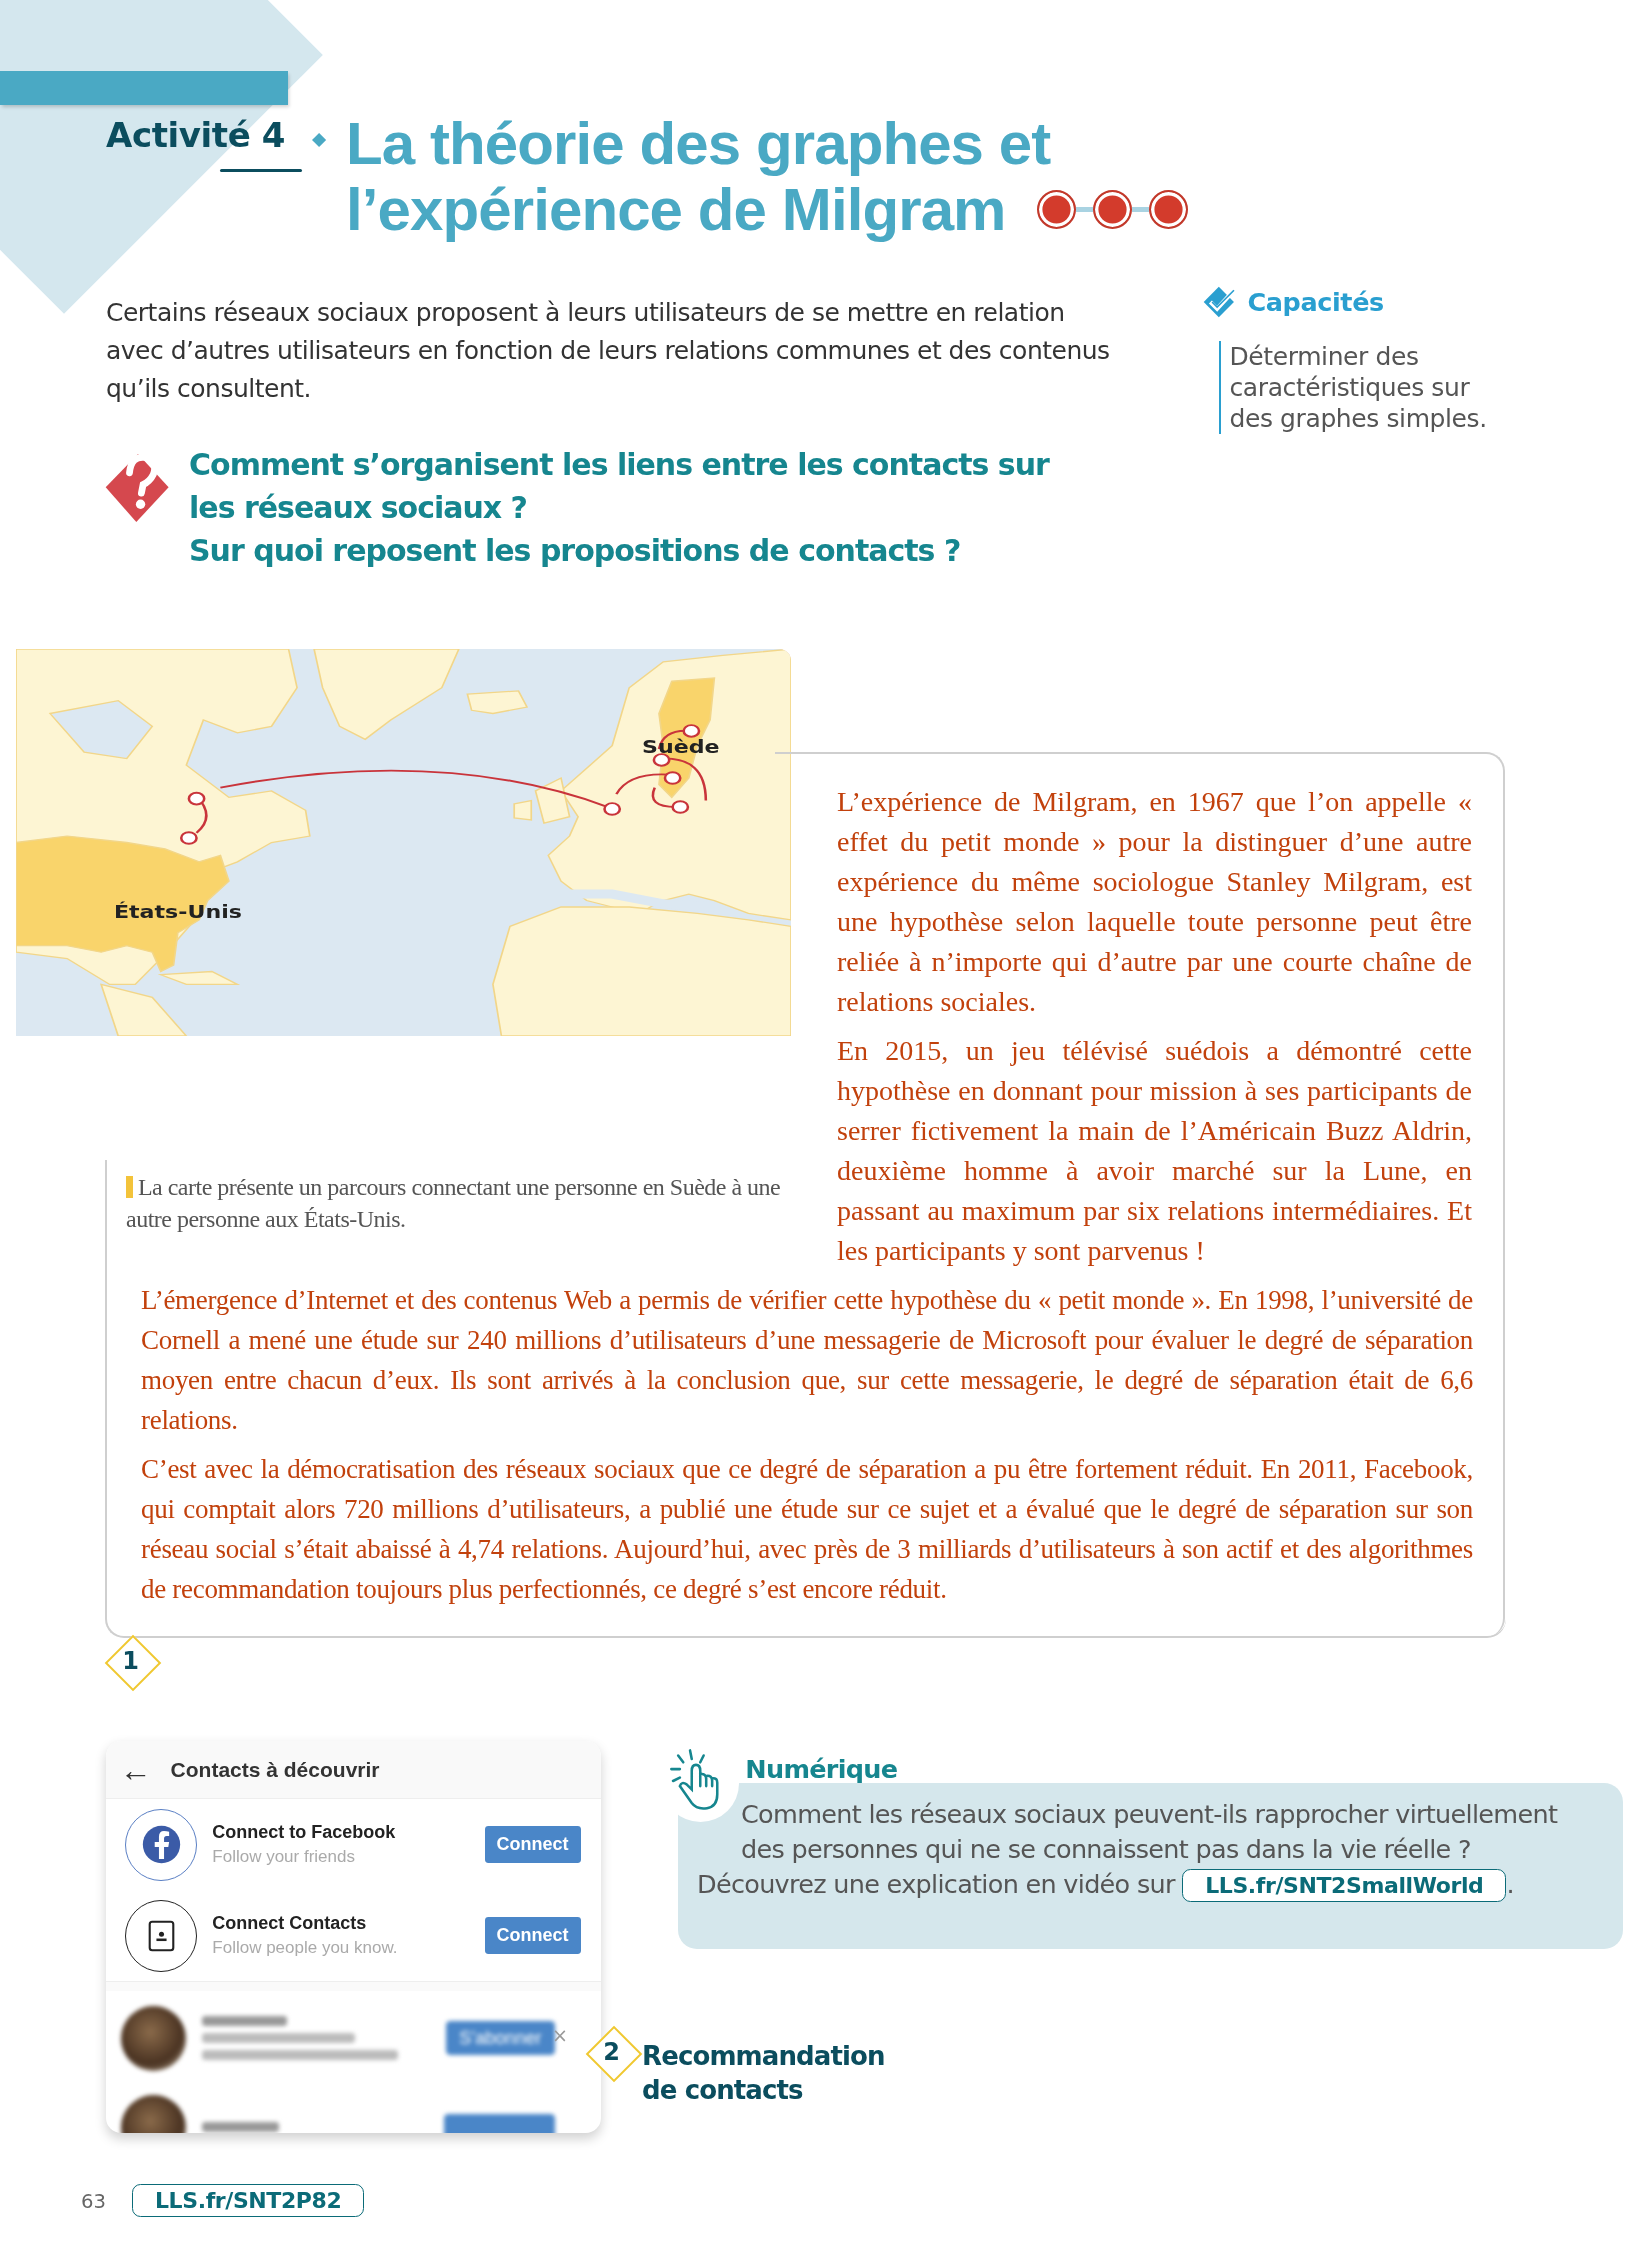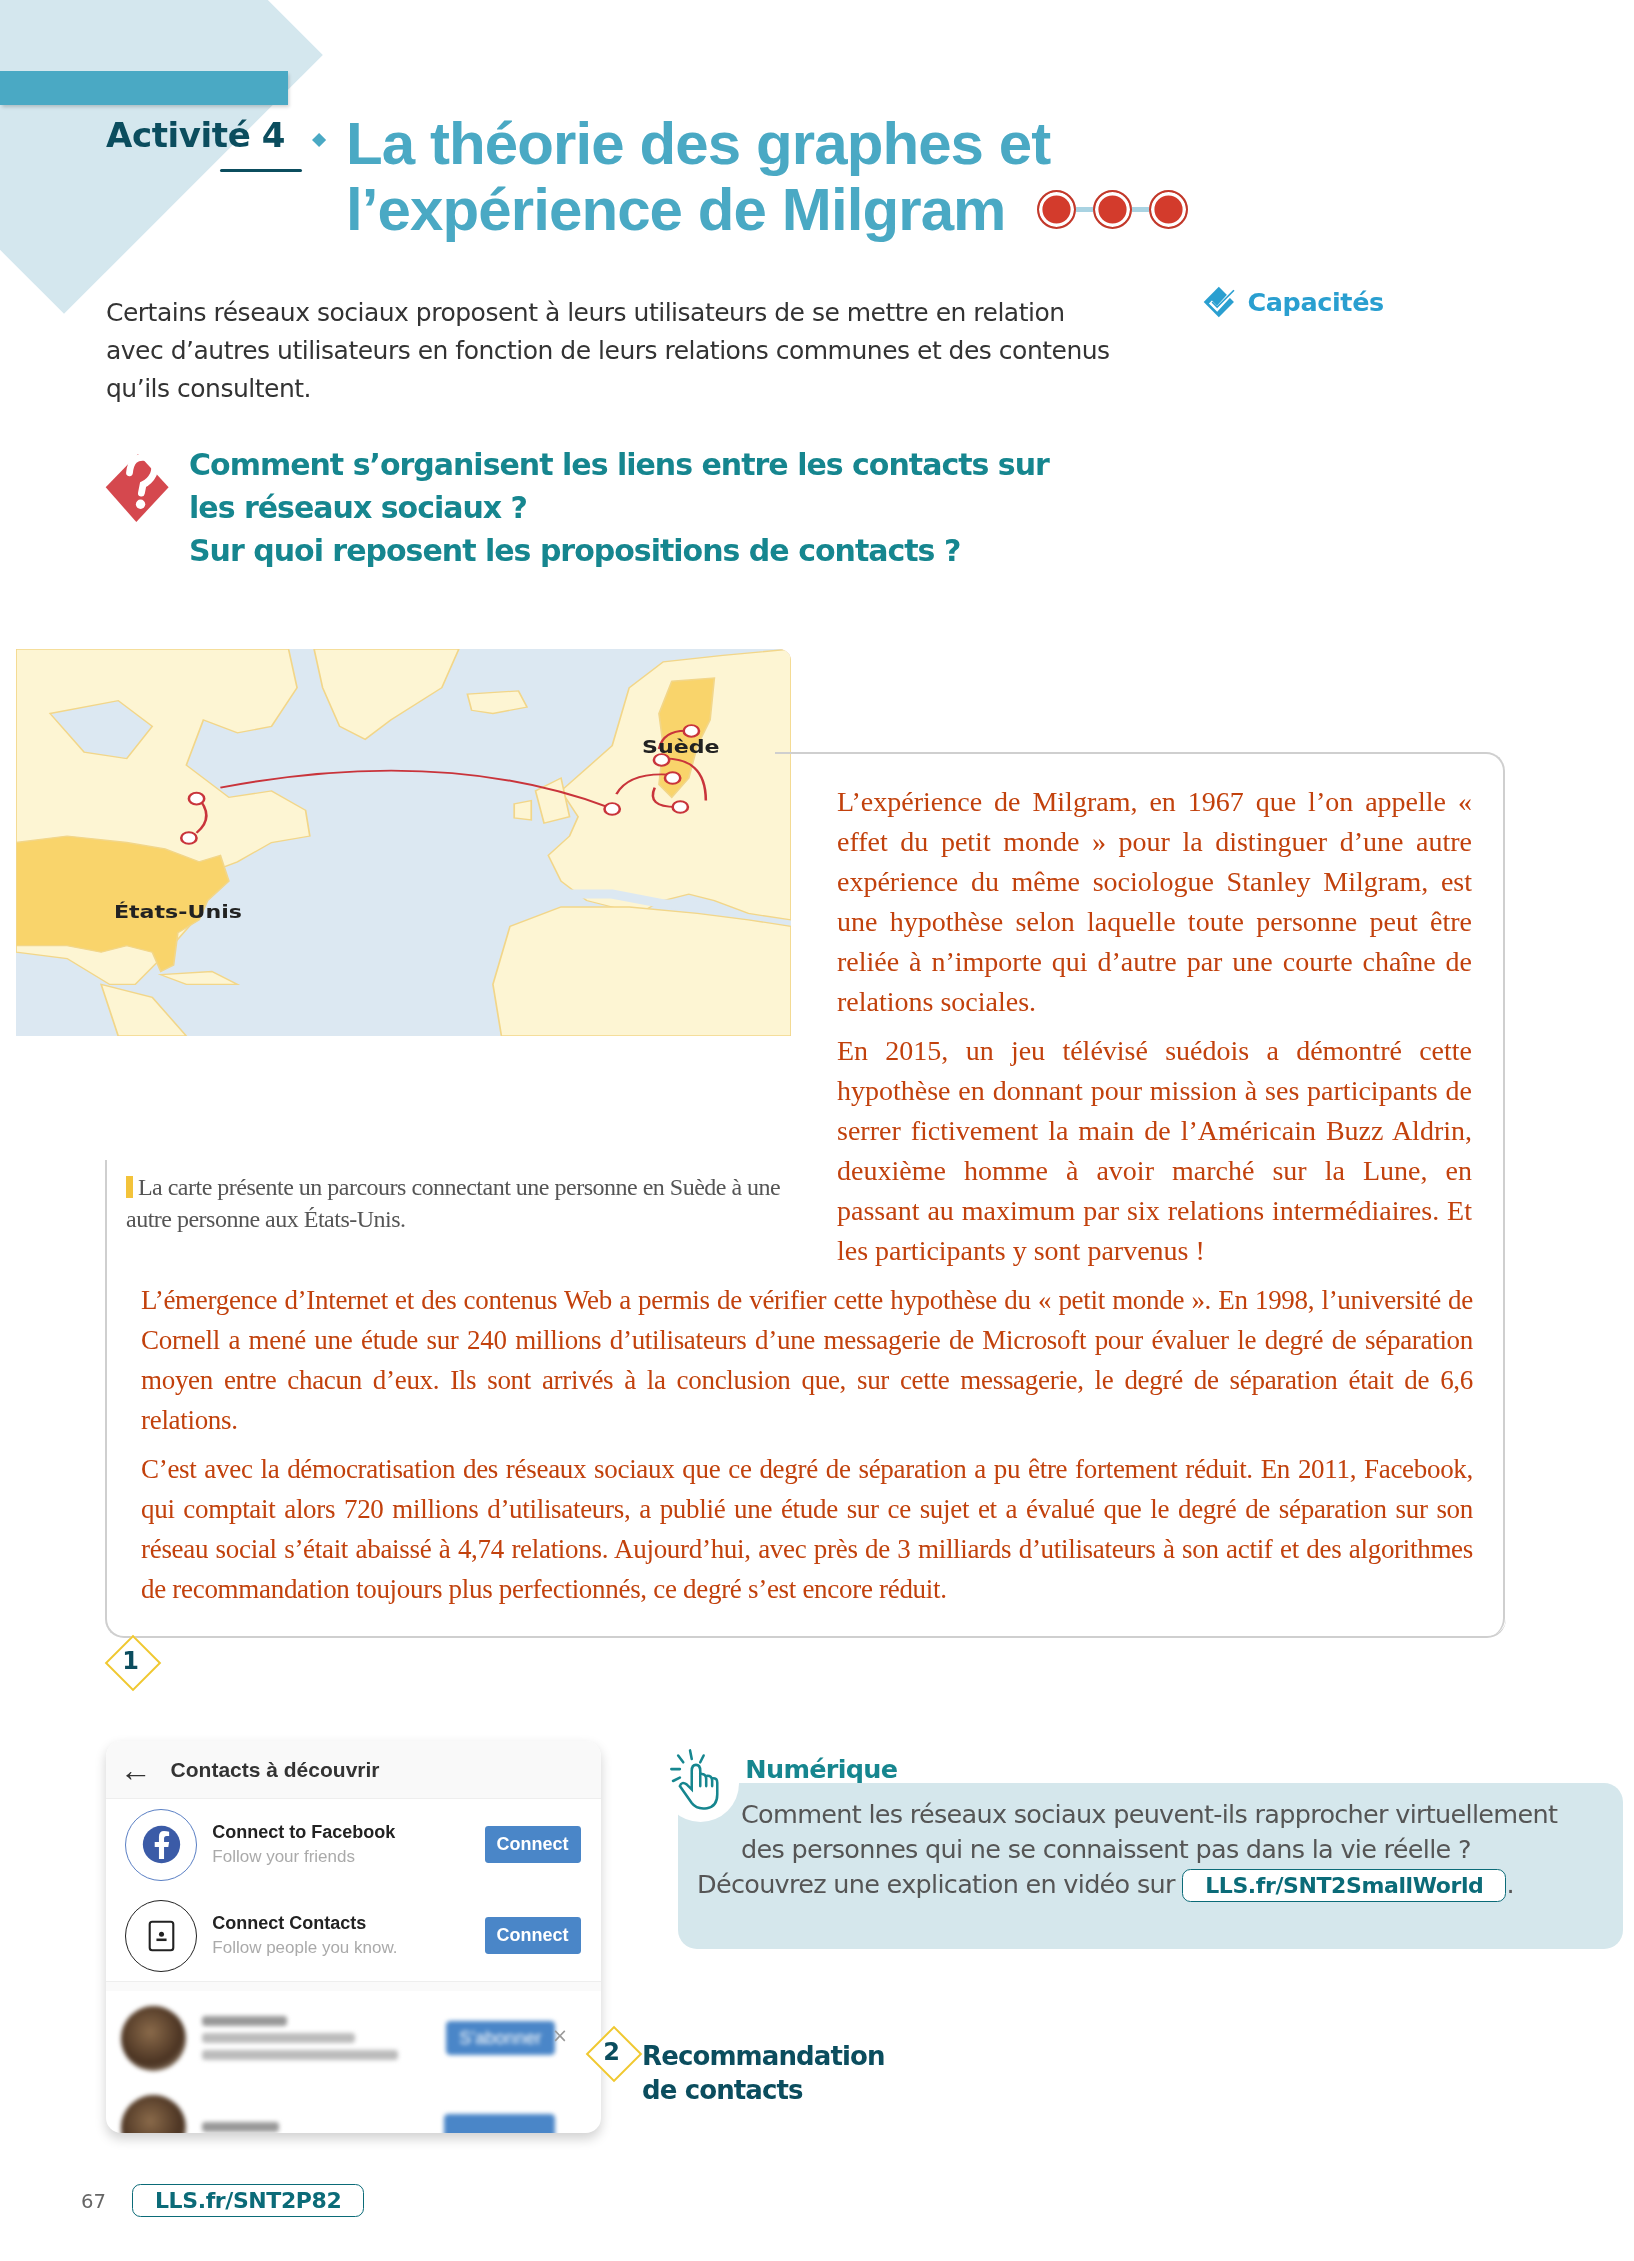--- a/index.html
+++ b/index.html
@@ -120,20 +120,21 @@
 
 <div class="cap-title">
   <svg width="37" height="34" viewBox="0 0 44 40">
     <polygon points="2,20 20,2 38,20 20,38" fill="#2a9fd0"></polygon>
     <path d="M10 20 L18 28 L40 4" stroke="#fff" stroke-width="5" fill="none"></path>
     <path d="M12 20 L18 26 L38 6" stroke="#2a9fd0" stroke-width="2" fill="none"></path>
   </svg>
   <span>Capacités</span>
 </div>
 <div class="cap-list">
+  <p>Déterminer des caractéristiques sur des graphes simples.</p>
 </div>
 
 <div class="map">
   <svg viewBox="0 0 910 600" preserveAspectRatio="none">
     <rect width="910" height="600" fill="#dce8f2"></rect>
 
     <path d="M0 0 L320 0 L330 60 L300 120 L260 130 L220 110 L200 180 L250 230 L300 220 L340 250 L345 290 L300 300 L260 330 L220 350 L210 420 L170 480 L140 520 L110 520 L60 480 L0 470 Z" fill="#fdf5d3" stroke="#f2d689" stroke-width="2"></path>
     <path d="M40 100 L120 80 L160 120 L130 170 L80 160 Z" fill="#dce8f2" stroke="#f2d689" stroke-width="2"></path>
 
     <path d="M350 0 L520 0 L500 60 L440 110 L410 140 L380 120 L360 60 Z" fill="#fdf5d3" stroke="#f2d689" stroke-width="2"></path>
@@ -274,15 +275,15 @@
         <path d="M14 10 L20 18"></path>
         <path d="M6 26 L16 26"></path>
         <path d="M44 10 L40 18"></path>
         <path d="M8 40 L16 36"></path>
       <path d="M30 28 L30 50 L24 44 Q18 40 16 46 L30 66 Q36 74 48 72 Q60 70 60 56 L60 42 Q60 36 54 37 L54 46 M54 40 Q54 33 47 34 L47 46 M47 38 Q47 31 40 32 L40 46 M40 32 L40 28 Q40 21 35 21 Q30 21 30 28"></path>
     </g>
   </svg>
   <span class="num-head-title">Numérique</span>
 </div>
 
-<span class="page-num">67</span>
+<span class="page-num">63</span>
 <span class="pill footer-pill">LLS.fr/SNT2P82</span>
 
 
 </body></html>

